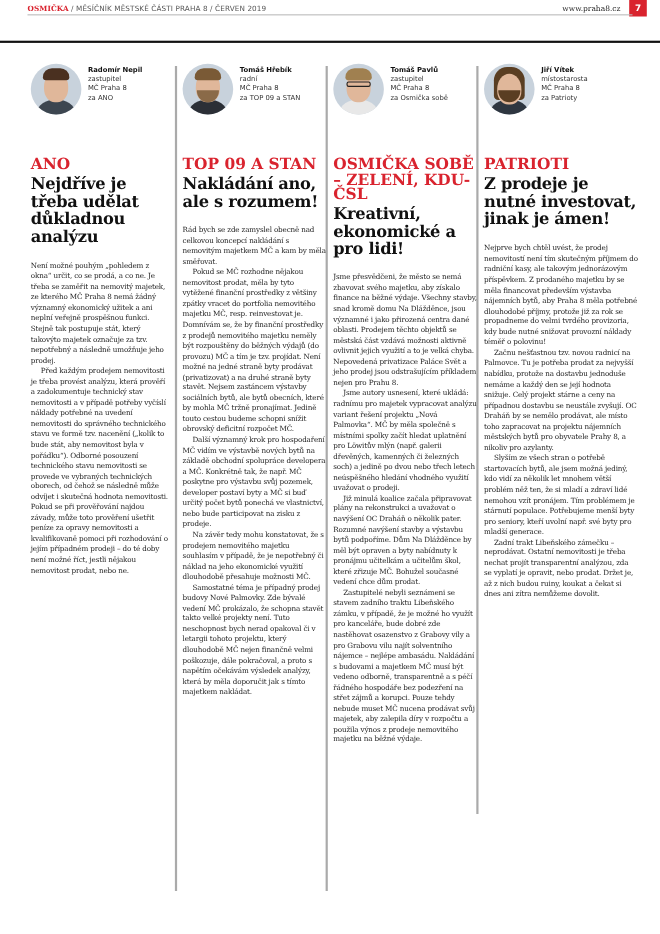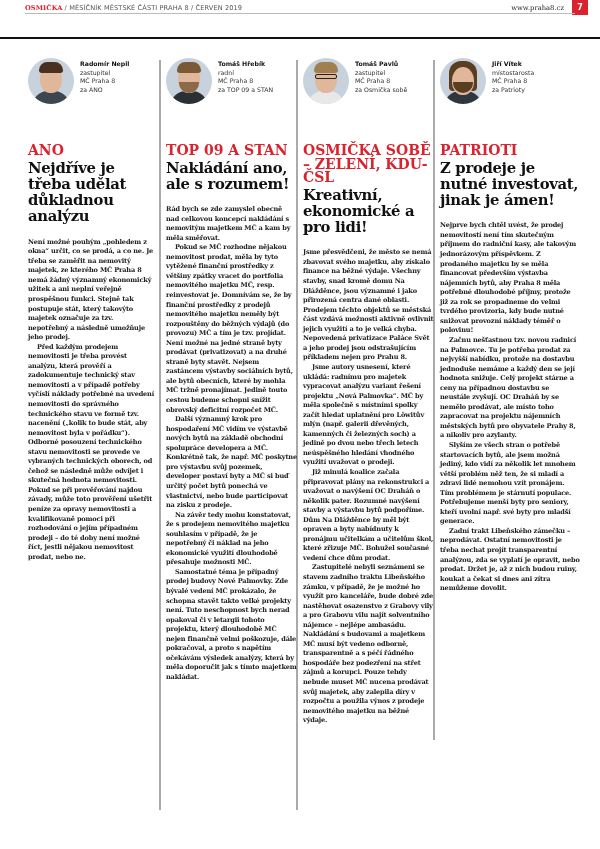--- a/index.html
+++ b/index.html
@@ -24,21 +24,21 @@
   .avatar .hair { position: absolute; left: 11px; top: 4px; width: 24px; height: 11px; border-radius: 12px 12px 4px 4px; background: #6b4a2e; }
   .avatar .body { position: absolute; left: 4px; top: 33px; width: 38px; height: 20px; border-radius: 16px 16px 0 0; background: #3d4650; }
   .avatar .beard { position: absolute; left: 13px; top: 24px; width: 20px; height: 11px; border-radius: 0 0 10px 10px; background: #8a6a48; }
   .avatar .glasses { position: absolute; left: 12px; top: 16px; width: 22px; height: 5px; border: 1.2px solid #222; border-radius: 2px; }
   .pinfo { position: absolute; top: 5px; font-family: "DejaVu Sans", sans-serif; font-size: 6.2px; line-height: 8.6px; color: #333; }
   .pname { font-weight: bold; color: #111; }
 
   .party { font-family: "DejaVu Serif", serif; font-weight: bold; color: #d9232e; font-size: 14px; line-height: 13.5px; margin-top: 37px; }
   .headline { font-family: "DejaVu Serif", serif; font-weight: bold; color: #111; font-size: 14.8px; line-height: 16.3px; margin-top: 2px; letter-spacing: -0.3px; }
   .body-text { font-family: "DejaVu Serif", serif; font-size: 6.55px; line-height: 9.55px; color: #222; margin-top: 13px; letter-spacing: -0.15px; }
-  .body-text p { text-indent: 9px; font-weight: bold; }
+  .body-text p { text-indent: 9px; }
   .body-text p:first-child { text-indent: 0; }
 </style>
 </head>
 <body>
 
 <div class="header">
   <div class="header-left">
     <span class="header-brand">OSMIČKA</span><span> / MĚSÍČNÍK MĚSTSKÉ ČÁSTI PRAHA 8 / ČERVEN 2019</span>
   </div>
   <div class="header-url">www.praha8.cz</div>

